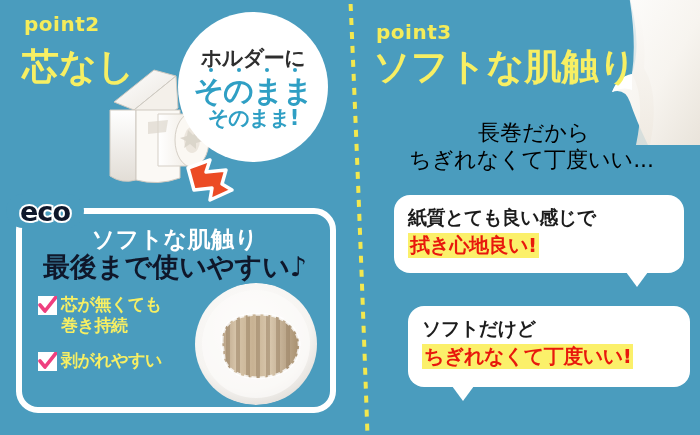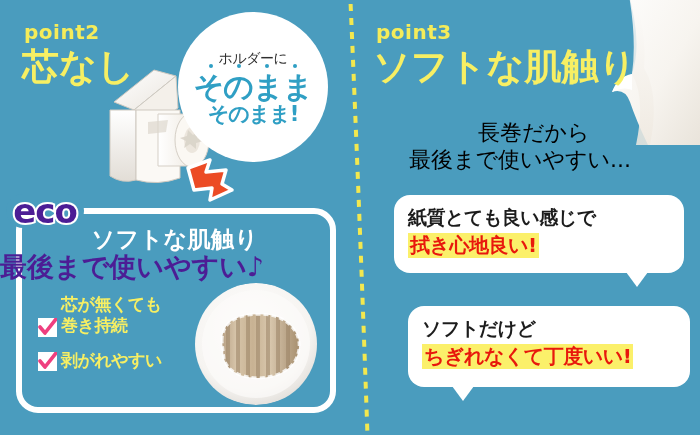--- a/index.html
+++ b/index.html
@@ -52,21 +52,21 @@
     color: #f5ec5a;
   }
   .point-heading {
     position: absolute;
     font-weight: bold;
     font-size: 37px;
     letter-spacing: 0px;
     color: #f7ef63;
     white-space: nowrap;
   }
-  #p2-label { left: 24px; top: 20px; text-align: right; }
+  #p2-label { left: 24px; top: 12px; text-align: right; }
   #p2-heading { left: 22px; top: 42px; }
   #p3-label { left: 376px; top: 20px; }
   #p3-heading { left: 373px; top: 42px; }
 
   
   .bubble-circle {
     position: absolute;
     left: 178px;
     top: 12px;
     width: 150px;
@@ -74,22 +74,22 @@
     border-radius: 50%;
     background: #ffffff;
     display: flex;
     flex-direction: column;
     align-items: center;
     justify-content: center;
     box-sizing: border-box;
     padding-top: 2px;
   }
   .bubble-l1 {
-    font-size: 14px;
-    font-weight: normal;
+    font-size: 21px;
+    font-weight: bold;
     color: #2e2e2e;
     line-height: 1.15;
     letter-spacing: -0.5px;
   }
   .bubble-l2 {
     font-size: 30px;
     font-weight: bold;
     color: #2f9fc4;
     line-height: 1.05;
     letter-spacing: -1px;
@@ -160,58 +160,59 @@
     height: 34px;
     background: #4a9cbe;
     border-radius: 17px;
     display: flex;
     align-items: center;
     justify-content: center;
   }
   .eco-badge span {
     font-family: "DejaVu Sans", "Liberation Sans", sans-serif;
     font-weight: bold;
-    font-size: 34px;
-    color: #4c1d95;
+    font-size: 27px;
+    color: #0f172a;
     letter-spacing: -1px;
     -webkit-text-stroke: 4px #ffffff;
     paint-order: stroke fill;
     line-height: 1;
   }
 
   .eco-title1 {
     position: absolute;
     left: 0; right: 0;
     top: 224px;
     text-align: center;
     font-size: 23px;
     font-weight: bold;
     color: #ffffff;
     letter-spacing: 0.5px;
   }
   .eco-title2 {
     position: absolute;
     left: 0; right: 0;
     top: 249px;
+    text-align: center;
     font-size: 27px;
     font-weight: bold;
-    color: #4c1d95;
+    color: #0f172a;
     letter-spacing: 0px;
   }
 
   
   .check-list {
     position: absolute;
     left: 38px;
     top: 294px;
     width: 170px;
   }
   .check-item {
     display: flex;
-    align-items: flex-end;
+    align-items: flex-start;
     margin-bottom: 13px;
   }
   .check-mark {
     flex: 0 0 auto;
     width: 19px;
     height: 19px;
     background: #ffffff;
     margin-right: 4px;
     margin-top: 2px;
     position: relative;
@@ -434,21 +435,21 @@
     </svg>
 
   </div>
 
   <div class="panel panel-right"></div>
 
   <div class="point-label" id="p3-label">point3</div>
   <div class="point-heading" id="p3-heading">ソフトな肌触り</div>
 
   <div class="sub-line" id="sub-1">長巻だから</div>
-  <div class="sub-line" id="sub-2">最後まで使いやすい...</div>
+  <div class="sub-line" id="sub-2">ちぎれなくて丁度いい...</div>
 
   <div class="callout" id="callout-1">
     <div class="callout-l1">紙質とても良い感じで</div>
     <div class="callout-l2">拭き心地良い!</div>
     <div class="callout-tail"></div>
   </div>
 
   <div class="callout" id="callout-2">
     <div class="callout-l1">ソフトだけど</div>
     <div class="callout-l2">ちぎれなくて丁度いい!</div>

